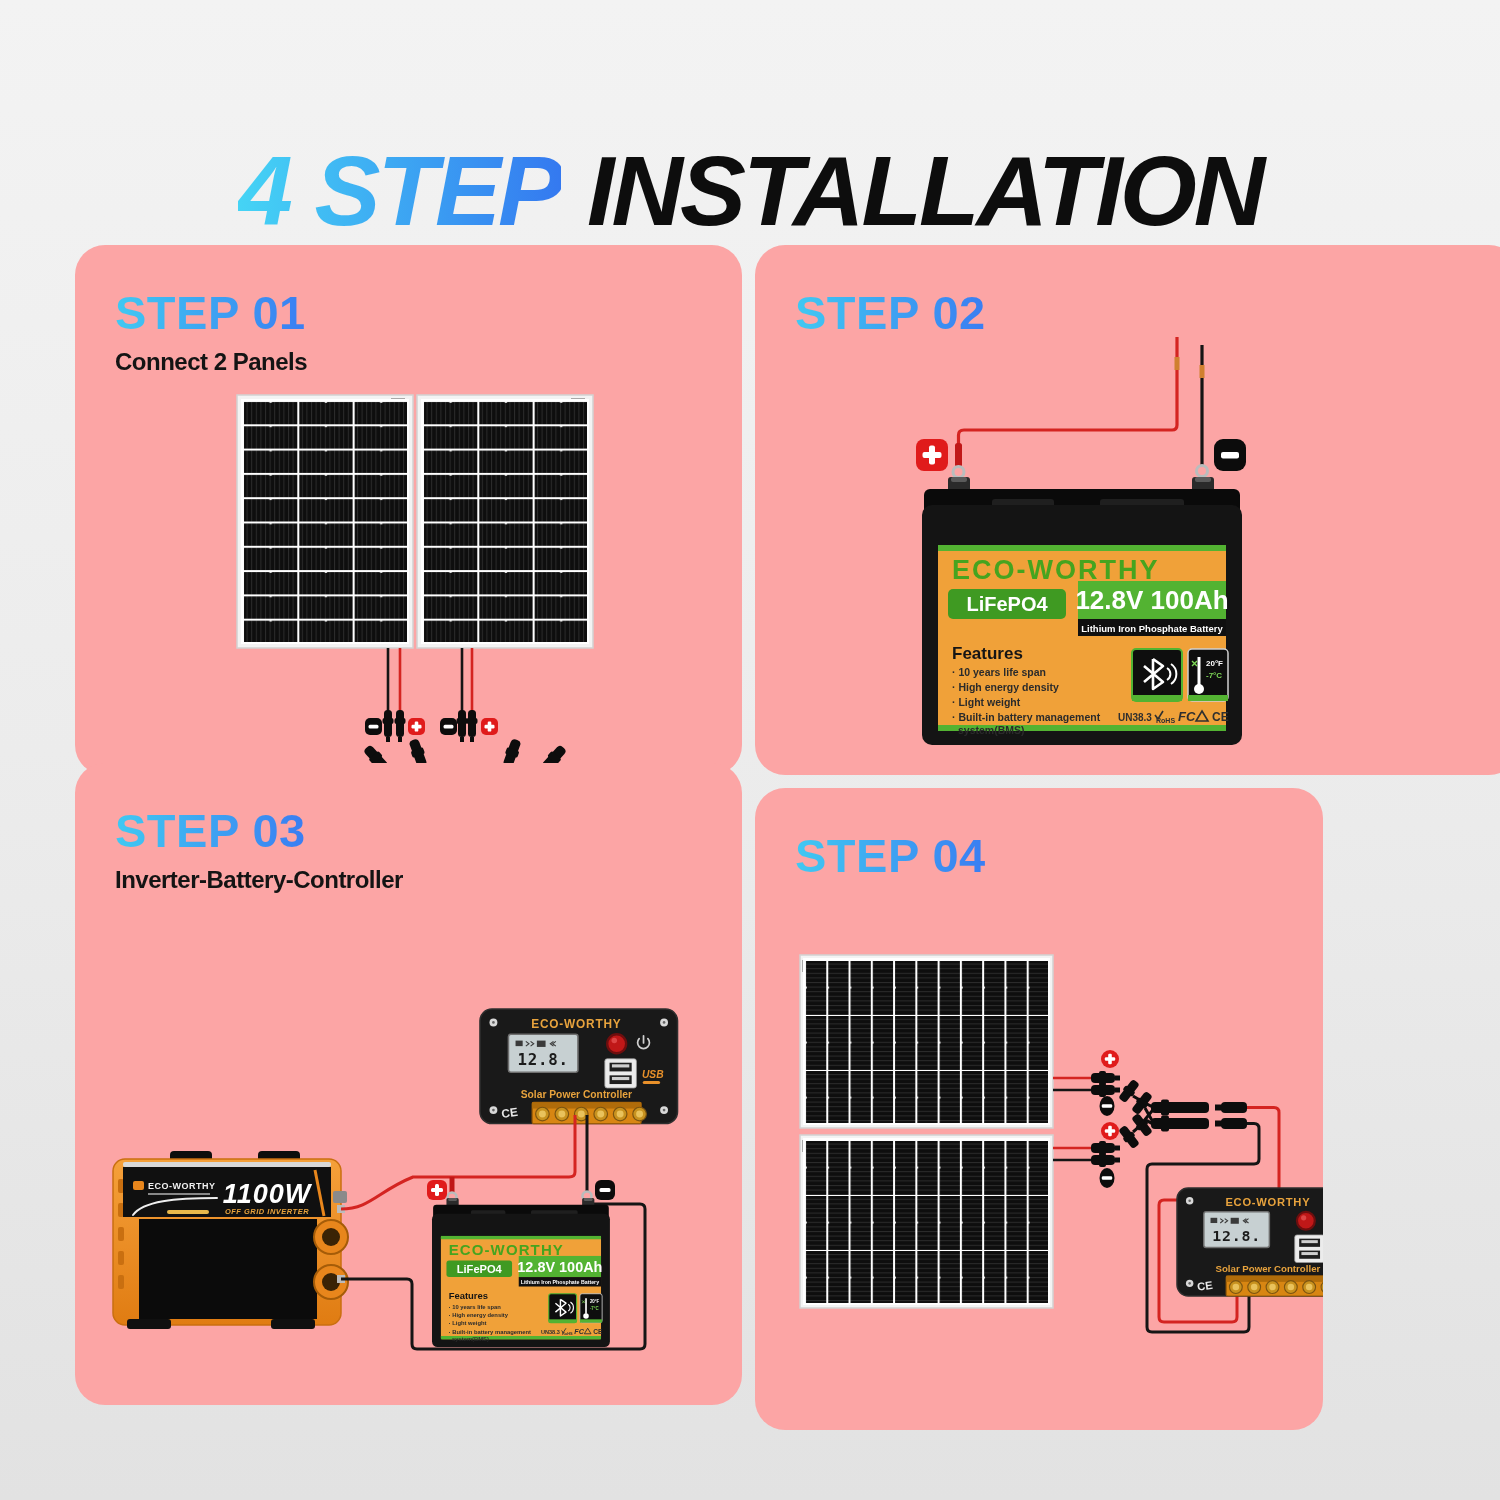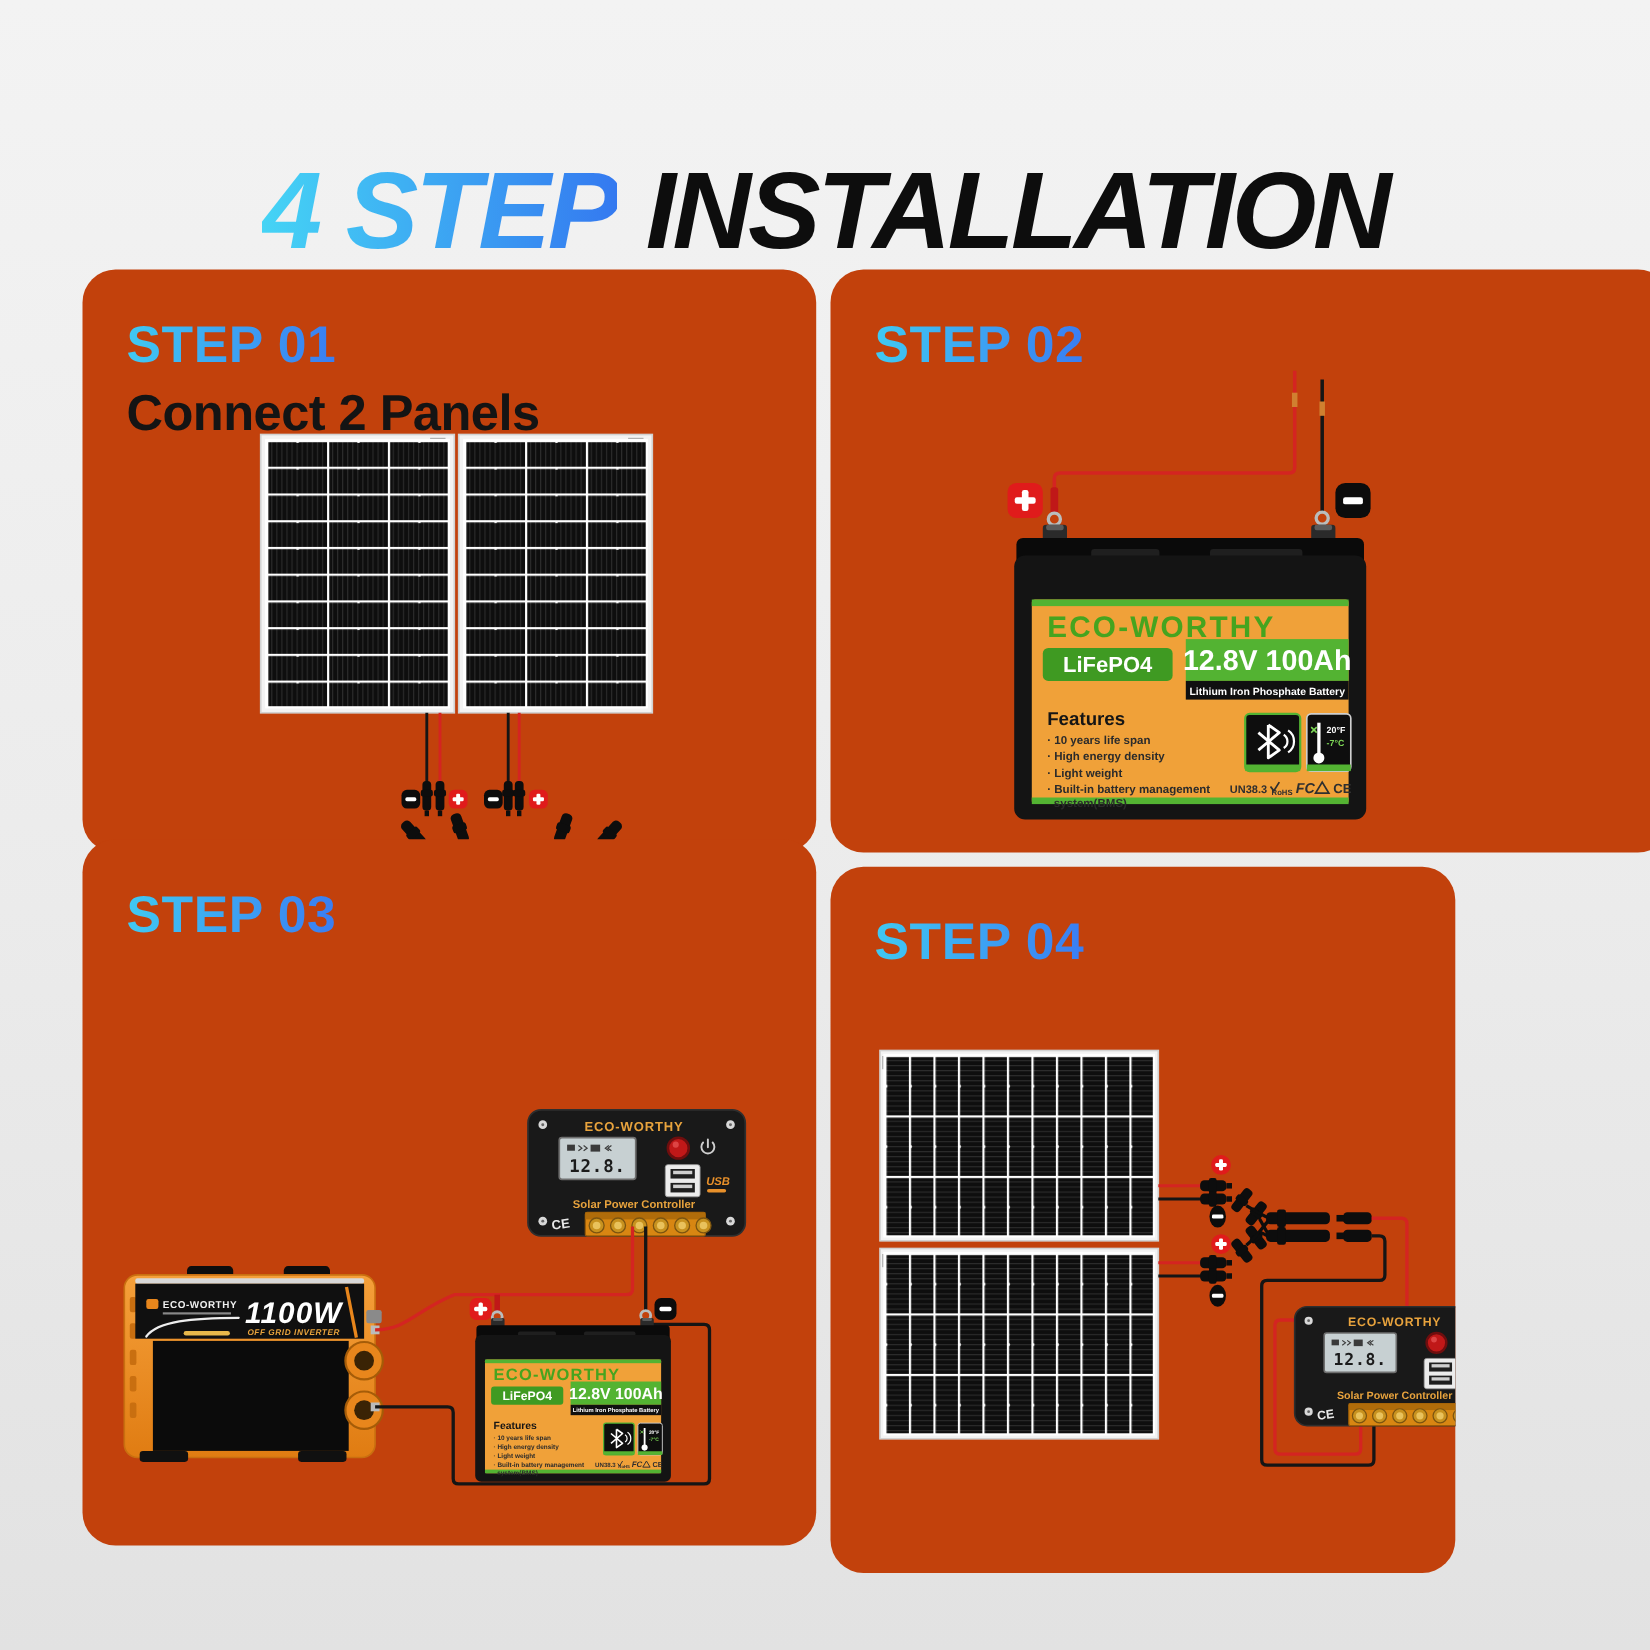--- a/index.html
+++ b/index.html
@@ -12,34 +12,34 @@
     position:absolute;top:68px;left:0;width:1500px;text-align:center;
     font-size:99px;font-weight:bold;font-style:italic;letter-spacing:-3px;
     color:#0d0d0d;white-space:nowrap;
   }
   .main-title .hl{
     background:linear-gradient(90deg,#45D4F5 0%,#3479F0 100%);
     -webkit-background-clip:text;background-clip:text;color:transparent;
     margin-right:26px;
   }
   .card{
-    position:absolute;background:#c2410c;border-radius:30px;overflow:hidden;
+    position:absolute;background:#fca5a5;border-radius:30px;overflow:hidden;
   }
   .card1{left:75px;top:245px;width:667px;height:530px;}
   .card2{left:755px;top:245px;width:764px;height:530px;}
   .card3{left:75px;top:763px;width:667px;height:642px;}
   .card4{left:755px;top:788px;width:568px;height:642px;}
   .step-label{
     position:absolute;left:40px;top:40px;font-size:47px;font-weight:bold;
     background:linear-gradient(90deg,#40C9F2 0%,#3A7DF2 100%);
     -webkit-background-clip:text;background-clip:text;color:transparent;
     letter-spacing:0.5px;
   }
   .step-sub{
-    position:absolute;left:40px;top:103px;font-size:46px;font-weight:bold;
+    position:absolute;left:40px;top:103px;font-size:24px;font-weight:bold;
     color:#141414;letter-spacing:-0.5px;
   }
   .diagram{position:absolute;left:0;top:0;}
   
   text{font-family:"Liberation Sans",sans-serif;}
   .bat-brand{font-size:27px;font-weight:bold;fill:#46A41F;letter-spacing:2px;}
   .bat-chem{font-size:20px;font-weight:bold;fill:#ffffff;}
   .bat-rating{font-size:26px;font-weight:bold;fill:#ffffff;}
   .bat-type{font-size:9.5px;font-weight:bold;fill:#ffffff;}
   .bat-feat-title{font-size:17px;font-weight:bold;fill:#151515;}
@@ -320,20 +320,21 @@
       <rect x="459" y="194" width="32" height="32" rx="9" fill="#0c0c0c"></rect>
       <rect x="466" y="207" width="18" height="6.5" rx="2" fill="#ffffff"></rect>
     </g>
 
     <use href="#g-battery" transform="translate(167,230)"></use>
   </svg>
 </section>
 
 <section class="card card3">
   <div class="step-label">STEP 03</div>
+  <div class="step-sub">Inverter-Battery-Controller</div>
   <svg class="diagram" width="667" height="642" viewBox="0 0 667 642">
 
     <use href="#g-controller" transform="translate(405,246) scale(0.79)"></use>
 
     <g>
       <rect x="95" y="388" width="42" height="12" rx="4" fill="#0d0d0d"></rect>
       <rect x="183" y="388" width="42" height="12" rx="4" fill="#0d0d0d"></rect>
       <rect x="38" y="396" width="228" height="166" rx="12" fill="url(#invGrad)" stroke="#c96f10" stroke-width="1.5"></rect>
       <g fill="#c96f10">
         <rect x="43" y="416" width="6" height="14" rx="2"></rect>

